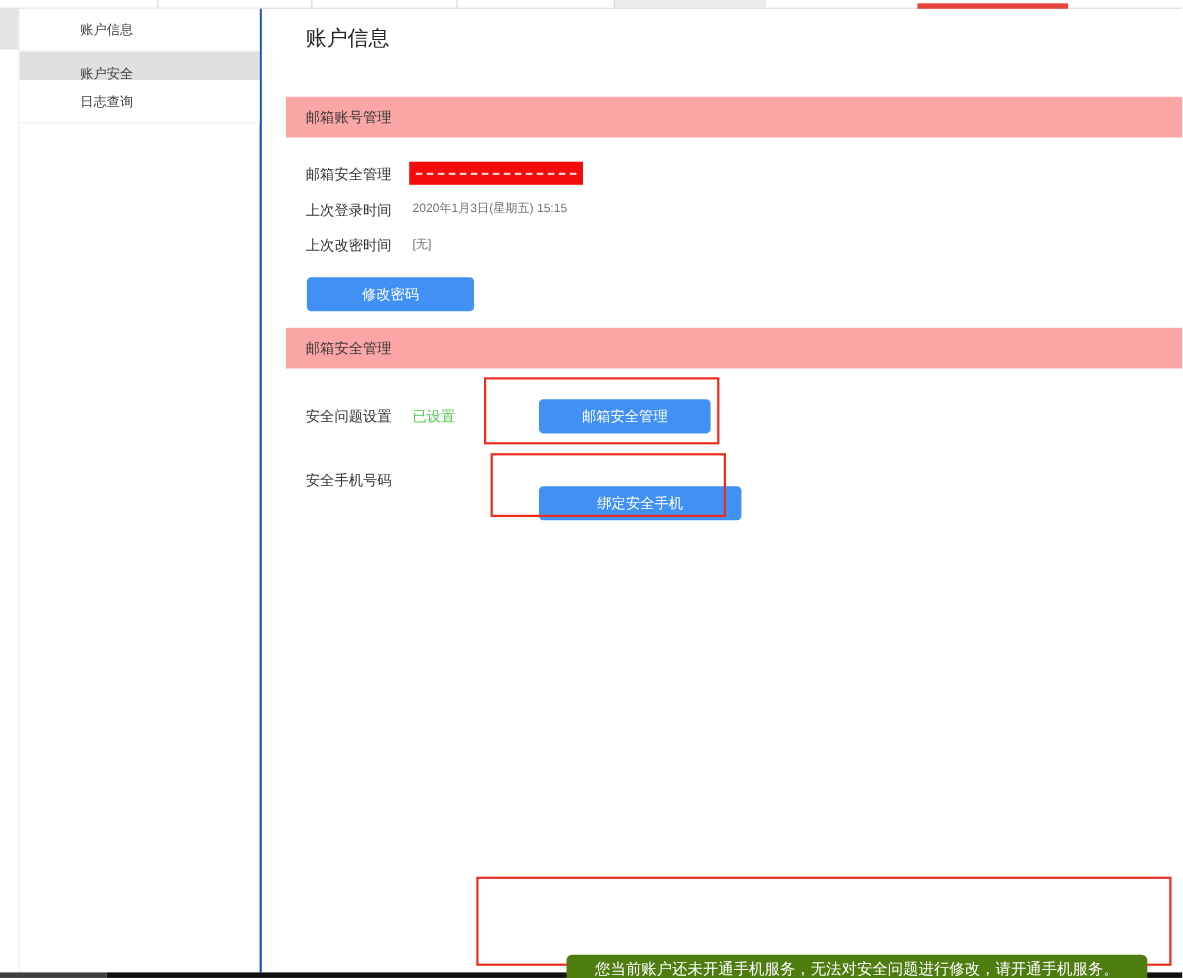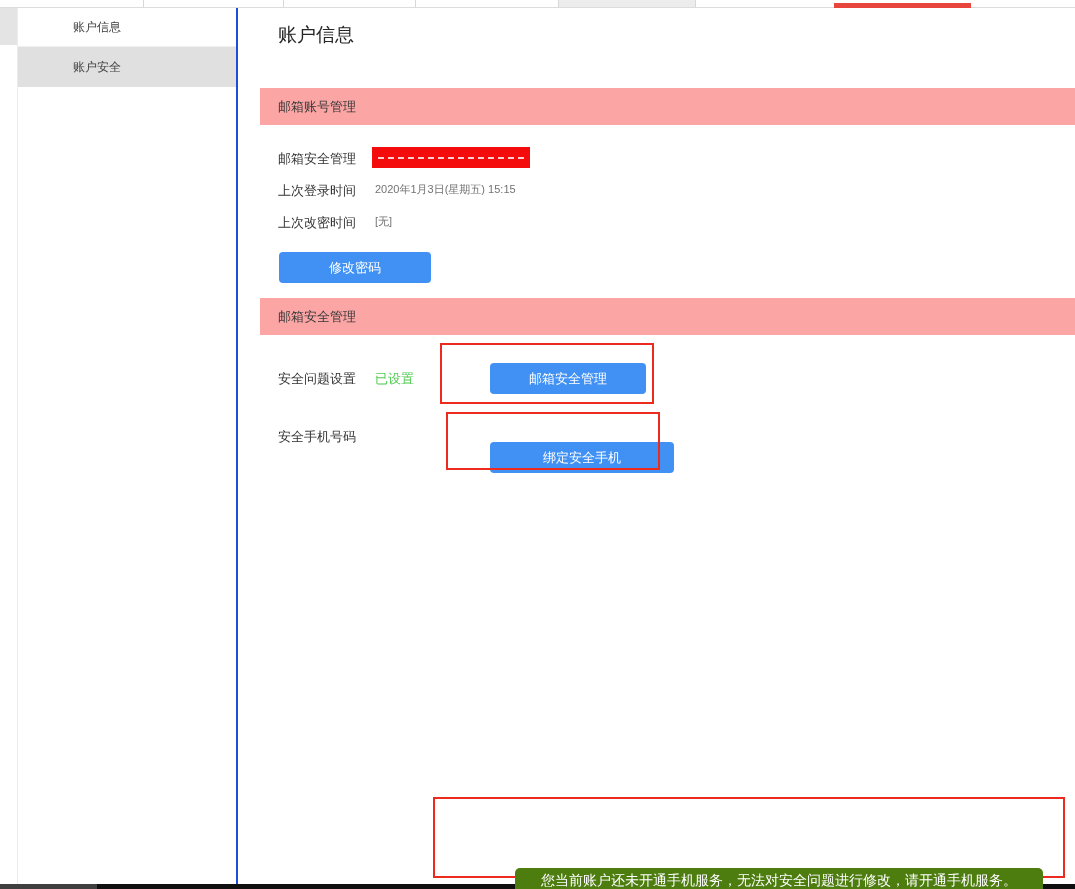--- a/index.html
+++ b/index.html
@@ -25,21 +25,21 @@
   
   .sidebar {
     position: absolute; left: 18px; top: 8px; width: 220px; height: 876px;
     background: #ffffff; border-right: 2px solid #1d4ed8;
   }
   .side-item {
     height: 39px; line-height: 39px; padding-left: 55px;
     font-size: 12px; color: #404040; cursor: pointer;
     border-bottom: 1px solid #f0f0f0; background: #ffffff;
   }
-  .side-item.active { background: #e0e0e0; height: 40px; line-height: 41px; border-bottom: none; }
+  .side-item.active { background: #e0e0e0; height: 26px; line-height: 41px; border-bottom: none; }
   
   .page-title {
     position: absolute; left: 278px; top: 22px;
     font-size: 19px; color: #262626; font-weight: 400;
   }
   .section-bar {
     position: absolute; left: 260px; right: 0; height: 37px;
     background: #fca5a5; font-size: 13px; color: #383838;
     line-height: 37px; padding-left: 18px;
   }
@@ -90,20 +90,21 @@
   <div class="tab-highlight"></div>
   <div class="active-tab-underline"></div>
 </div>
 
 <div class="left-rail-box"></div>
 <div class="rail-line"></div>
 
 <div class="sidebar">
   <div class="side-item">账户信息</div>
   <div class="side-item active">账户安全</div>
+  <div class="side-item">日志查询</div>
 </div>
 
 <div class="page-title">账户信息</div>
 
 <div class="section-bar bar-account">邮箱账号管理</div>
 
 <div class="field-label" style="top:150px">邮箱安全管理</div>
 <div class="redaction-box">
   <div class="redaction-line"></div>
 </div>

